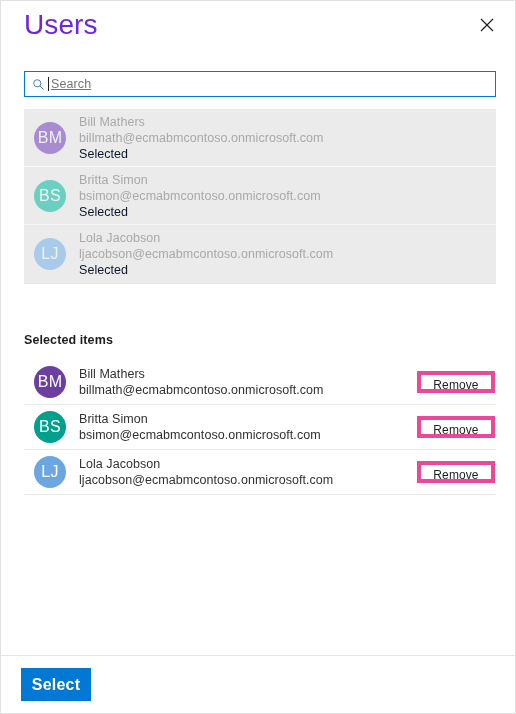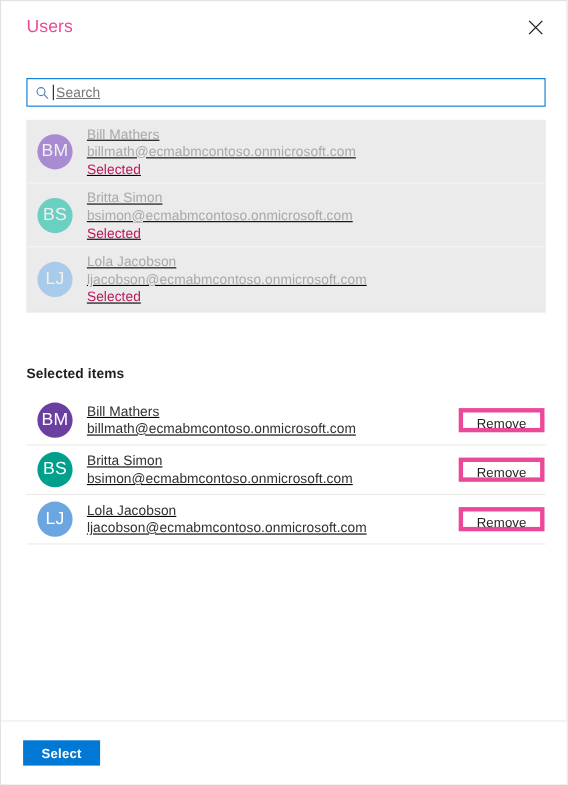--- a/index.html
+++ b/index.html
@@ -29,23 +29,23 @@
   
   .header {
     position: relative;
     height: 48px;
     flex: 0 0 auto;
     display: flex;
     align-items: center;
     padding: 0 0 0 23px;
   }
   .title {
-    font-size: 16px;
+    font-size: 28px;
     font-weight: 400;
-    color: #ec4899;
+    color: #6d28d9;
     letter-spacing: 0.1px;
     line-height: 28px;
   }
   .close-btn {
     position: absolute;
     top: 8px;
     right: 12px;
     width: 32px;
     height: 32px;
     display: flex;
@@ -126,38 +126,37 @@
     justify-content: center;
     font-size: 16px;
     letter-spacing: 0.3px;
     color: #ffffff;
   }
   .list-row .avatar { color: #f0f0f0; }
 
   .person {
     margin-left: 13px;
     min-width: 0;
-    text-decoration: underline;
   }
   .person .name {
     font-size: 12.5px;
     line-height: 16px;
     color: #a9a9a9;
     letter-spacing: 0.05px;
   }
   .person .mail {
     font-size: 12.5px;
     line-height: 16px;
     color: #a9a9a9;
     letter-spacing: 0.05px;
   }
   .person .state {
     font-size: 12.5px;
     line-height: 16px;
-    color: #be185d;
+    color: #0f172a;
     letter-spacing: 0.05px;
   }
 
   
   .selected-section {
     flex: 0 0 auto;
     margin: 0 19px 0 23px;
     padding-top: 48px;
   }
   .section-title {
@@ -217,26 +216,26 @@
     bottom: 0;
     height: 57px;
     display: flex;
     align-items: center;
     padding-left: 20px;
     box-sizing: border-box;
     background: #ffffff;
   }
   .select-btn {
     width: 70px;
-    height: 23px;
+    height: 33px;
     background: #0078d4;
     color: #ffffff;
     border: none;
     font-family: "Liberation Sans", sans-serif;
-    font-size: 12px;
+    font-size: 16px;
     font-weight: bold;
     letter-spacing: 0.2px;
     cursor: pointer;
     padding: 4px;
   }
 </style>
 </head>
 <body>
 
 <div class="panel">

